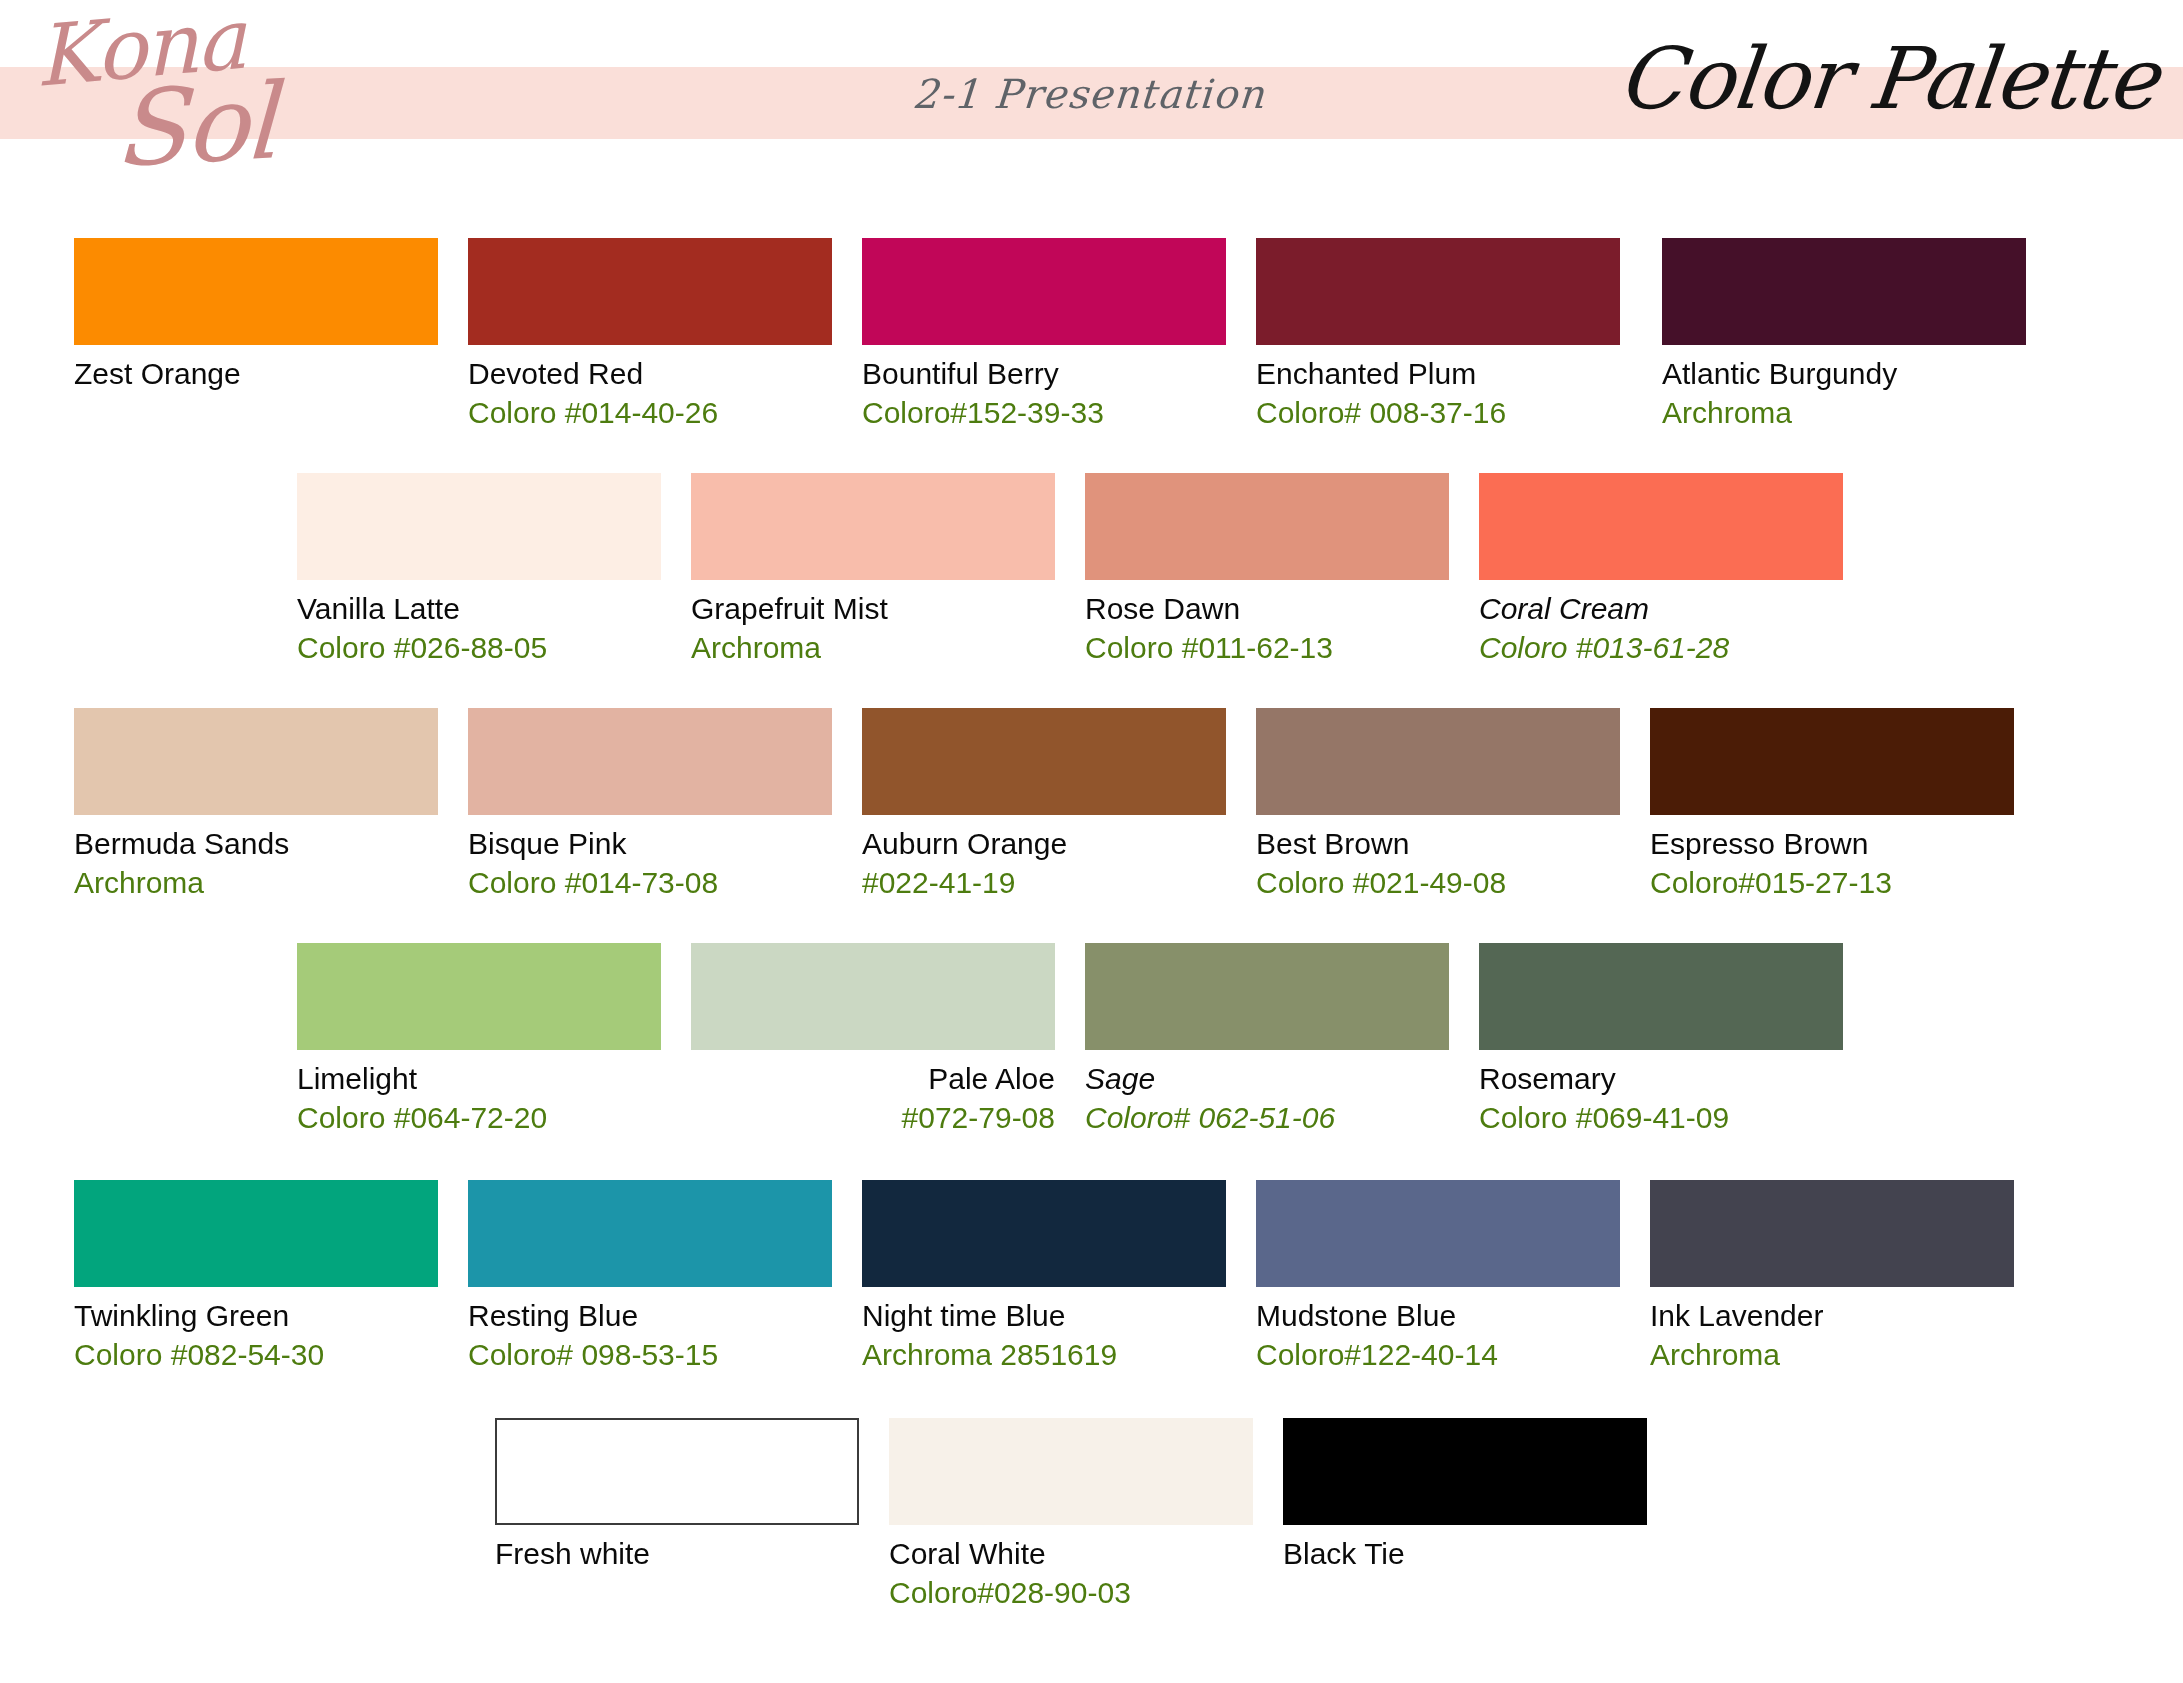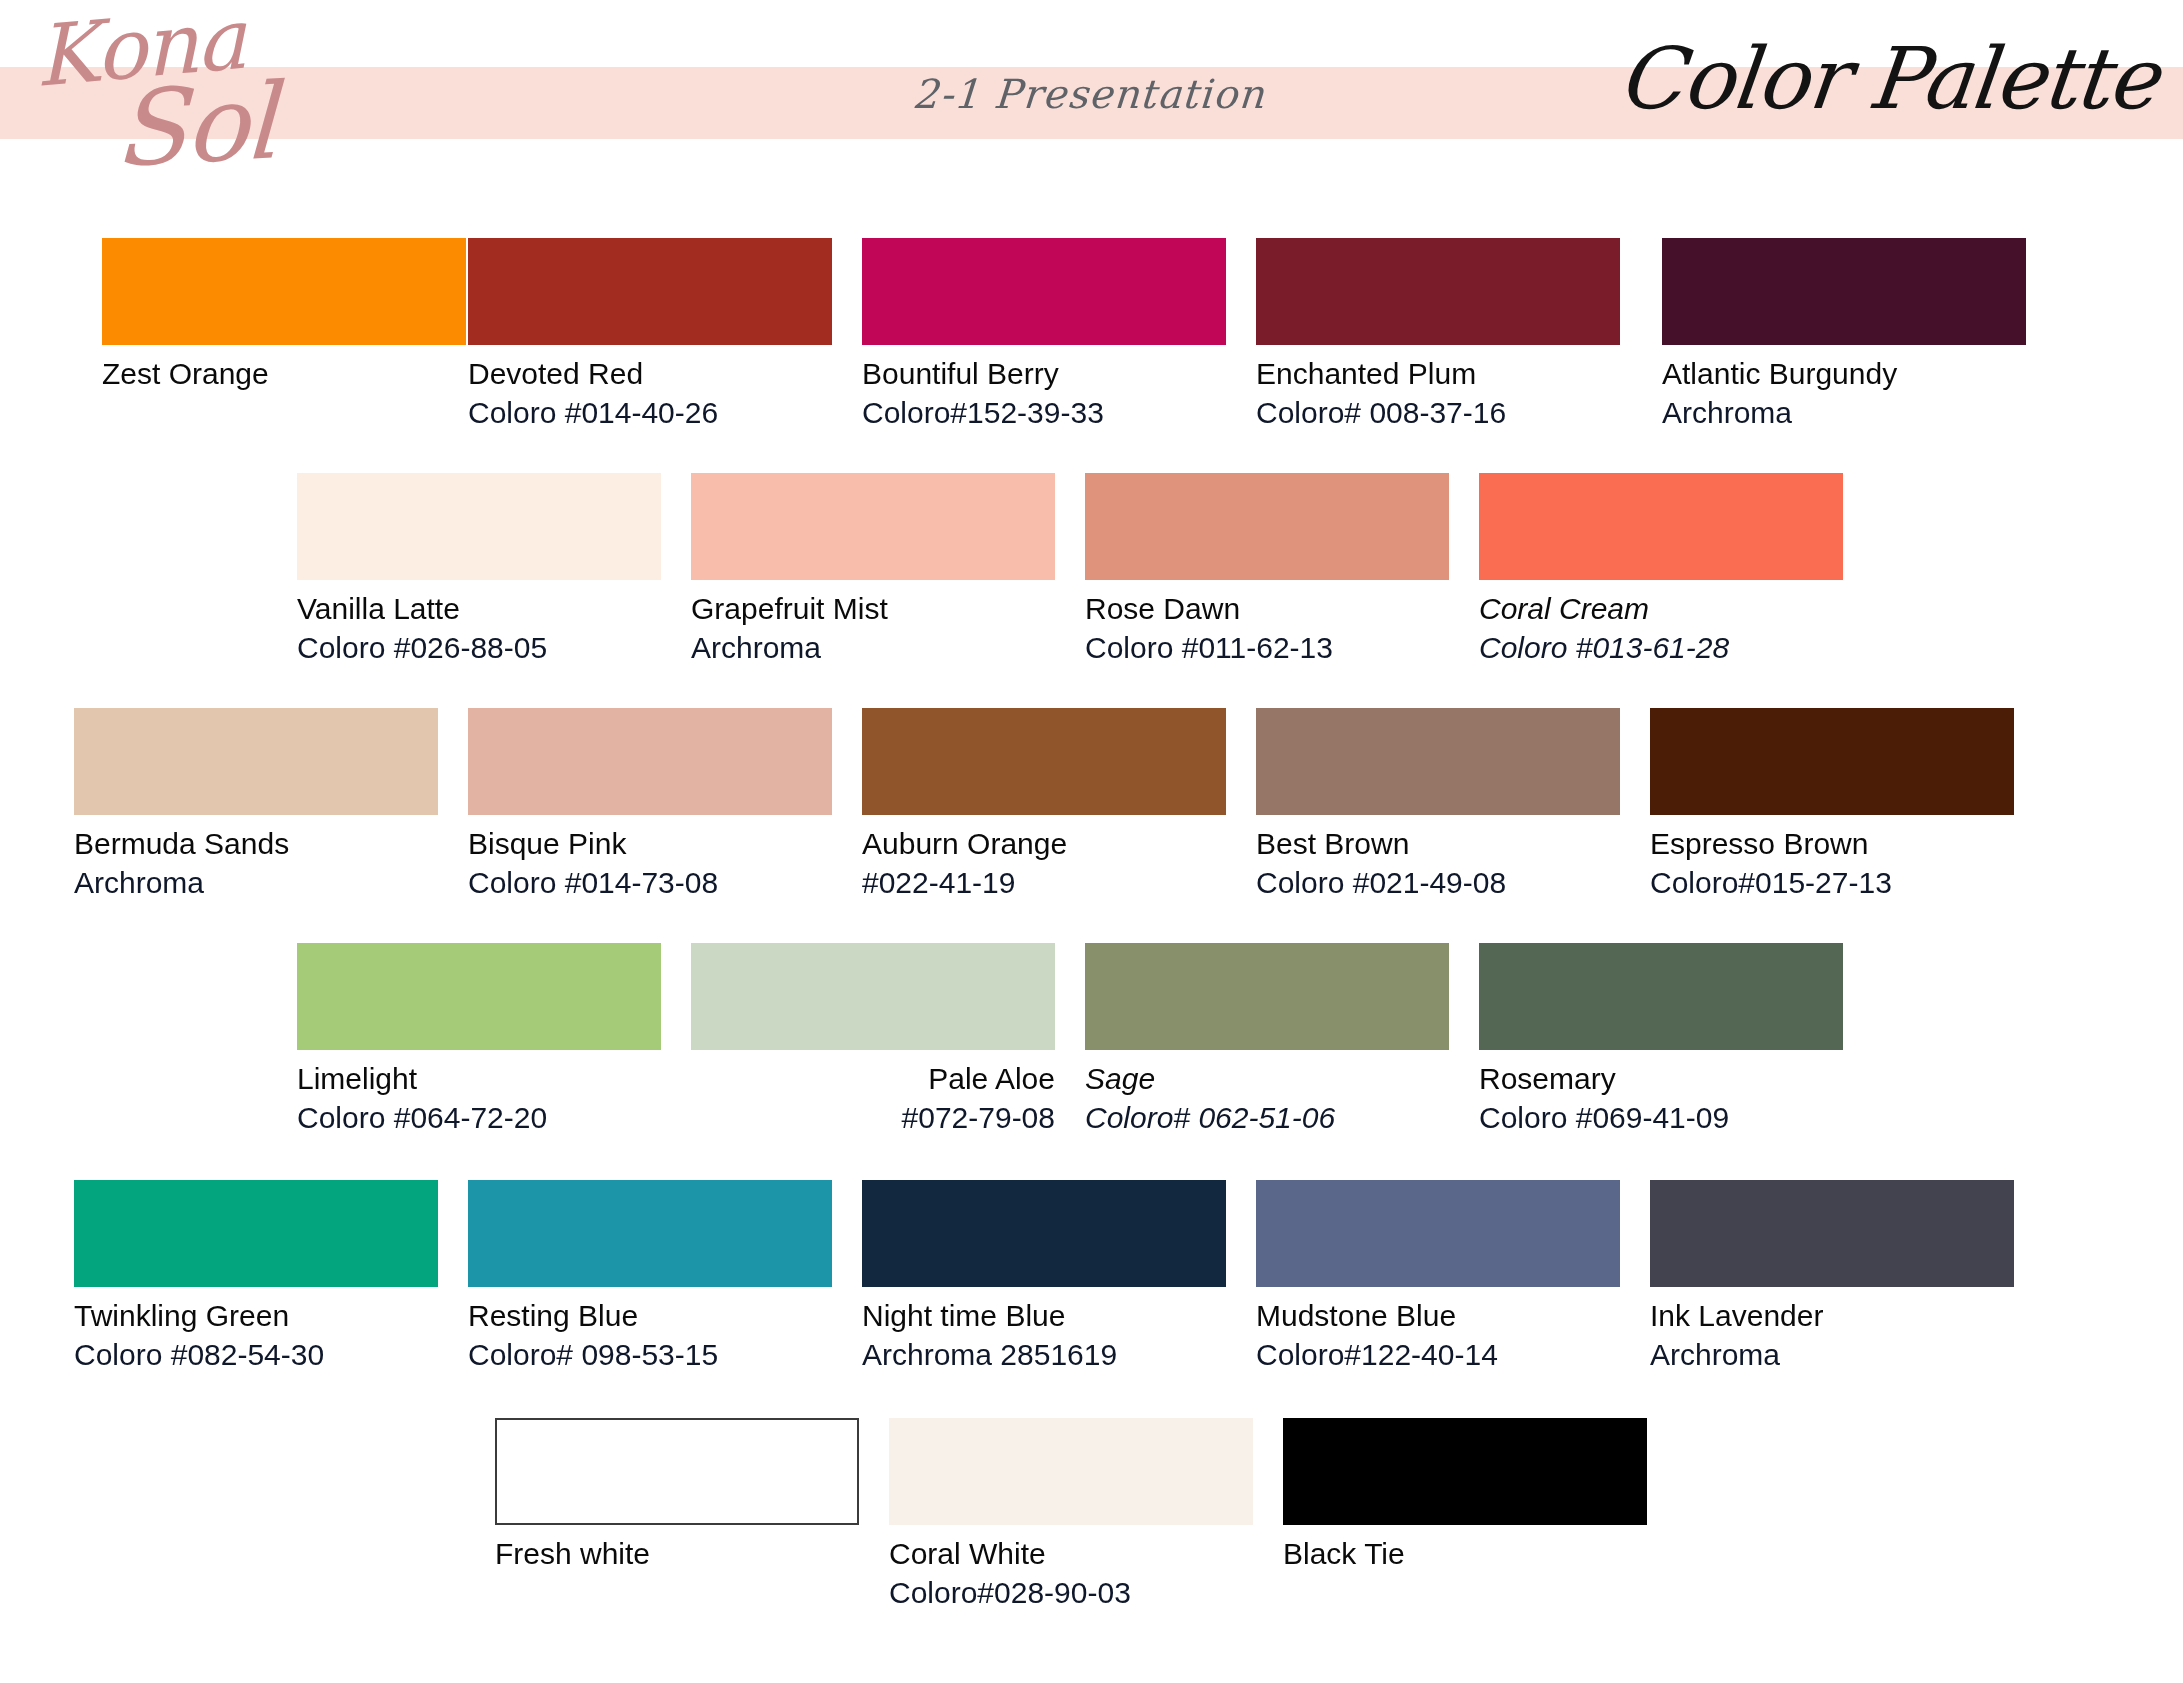--- a/index.html
+++ b/index.html
@@ -119,21 +119,21 @@
     margin-top: 9px;
     font-size: 30px;
     line-height: 1.30;
     color: #0a0a0a;
     font-family: "Liberation Sans", sans-serif;
     white-space: nowrap;
   }
   .swatch-code {
     font-size: 30px;
     line-height: 1.30;
-    color: #0f172a;
+    color: #4d7c0f;
     font-family: "Liberation Sans", sans-serif;
     white-space: nowrap;
   }
   .swatch-code:empty { display: none; }
 </style>
 </head>
 <body>
 
 <div id="header">
   <div id="header-band"></div>
@@ -143,21 +143,21 @@
     <div class="logo-sol">Sol</div>
   </div>
 
   <div id="presentation-label">2-1 Presentation</div>
 
   <div id="page-title">Color Palette</div>
 </div>
 
 <div id="palette">
     <div class="swatch-row" style="top: 238px;">
-      <div class="swatch-cell" style="left: 74px; margin-left: 28px;">
+      <div class="swatch-cell" style="left: 74px;">
         <div class="swatch-chip" style="background: rgb(252, 139, 0);"></div>
         <div class="swatch-label">Zest Orange</div>
       </div>
       <div class="swatch-cell" style="left: 468px;">
         <div class="swatch-chip" style="background: rgb(163, 44, 32);"></div>
         <div class="swatch-label">Devoted Red</div>
         <div class="swatch-code">Coloro #014-40-26</div>
       </div>
       <div class="swatch-cell" style="left: 862px;">
         <div class="swatch-chip" style="background: rgb(193, 6, 88);"></div>

